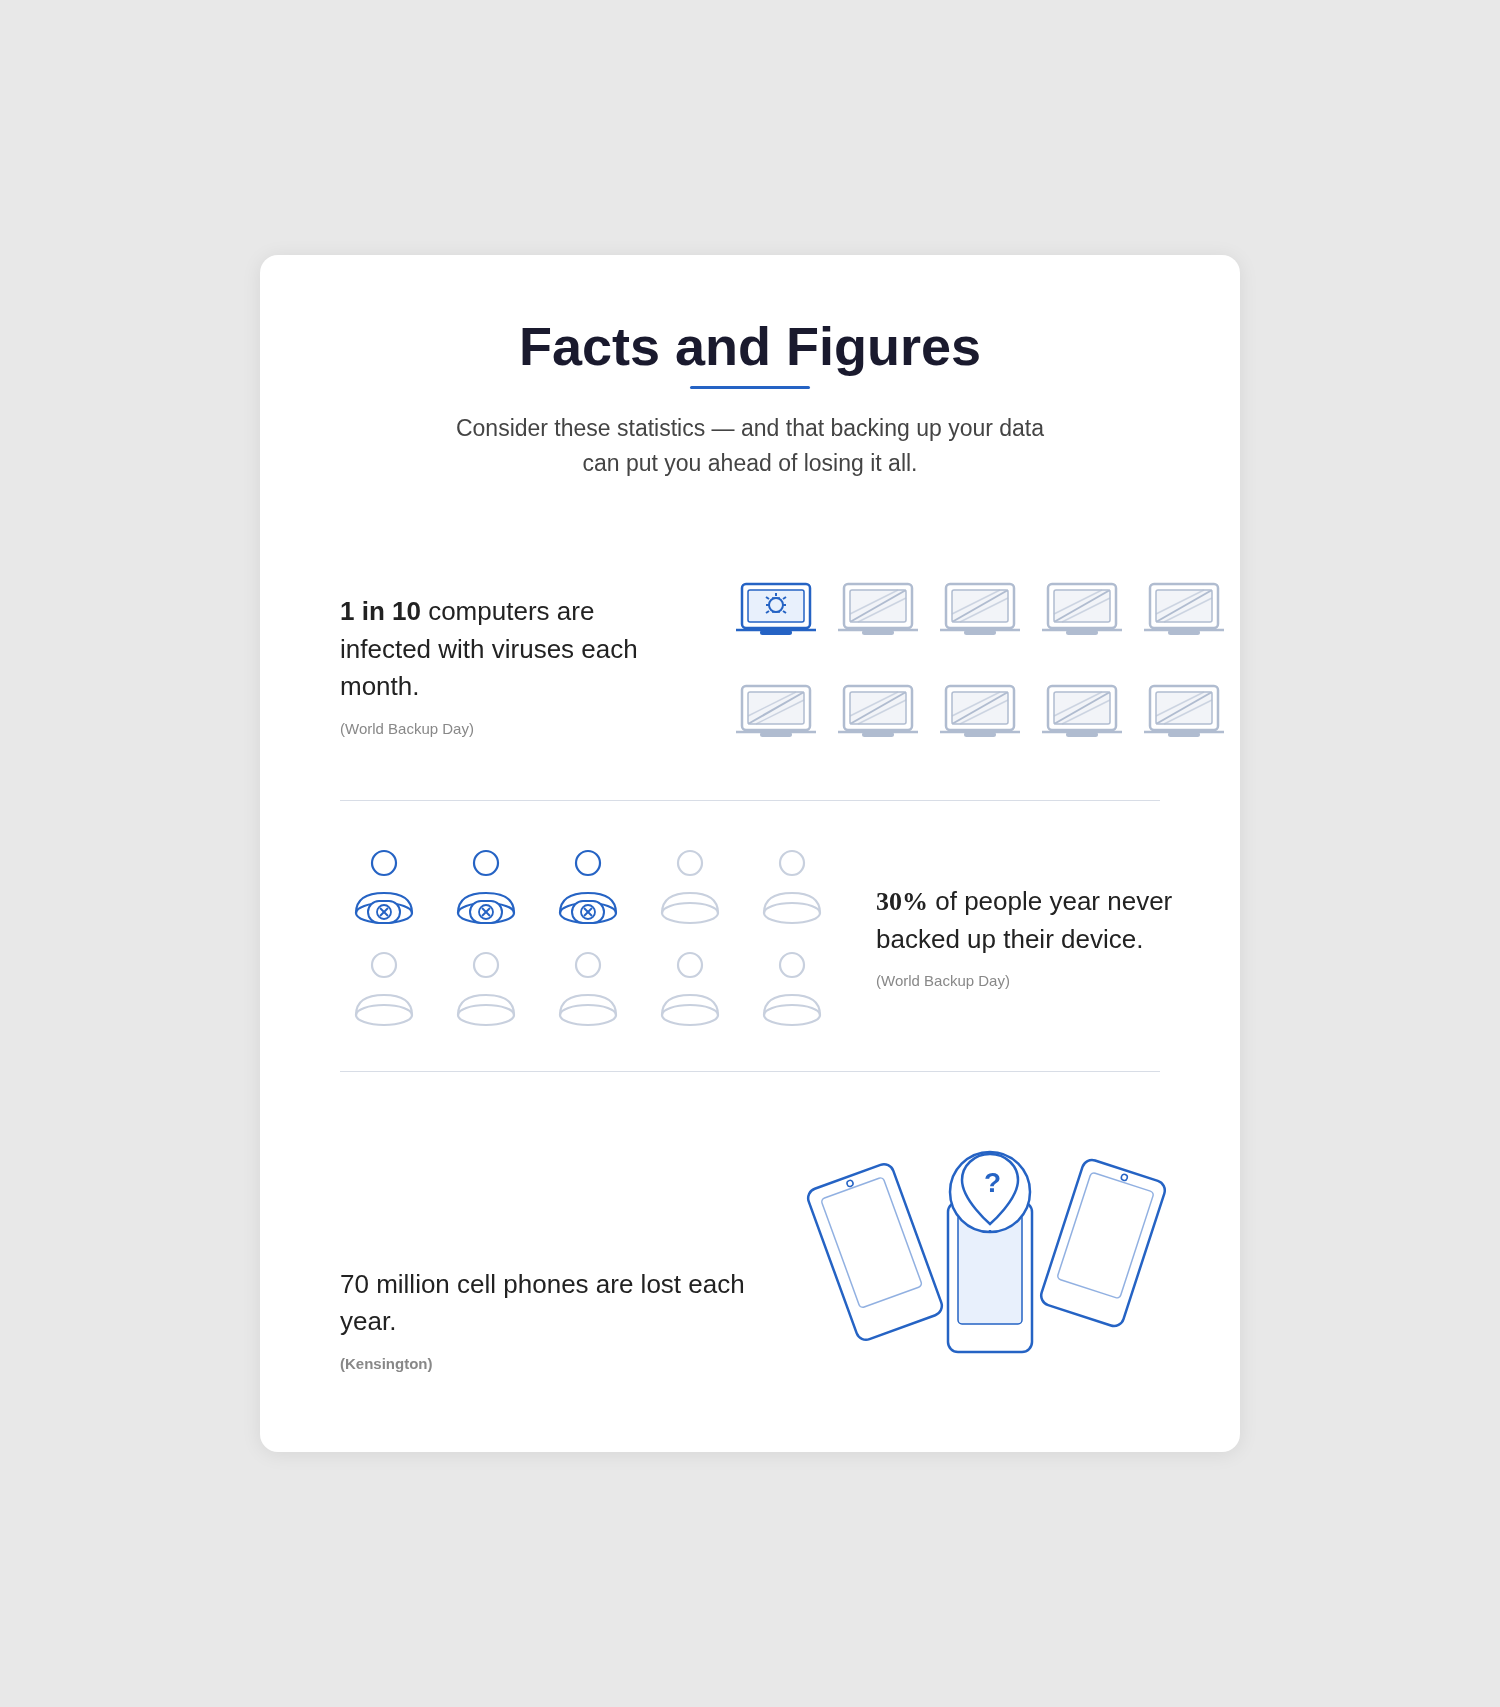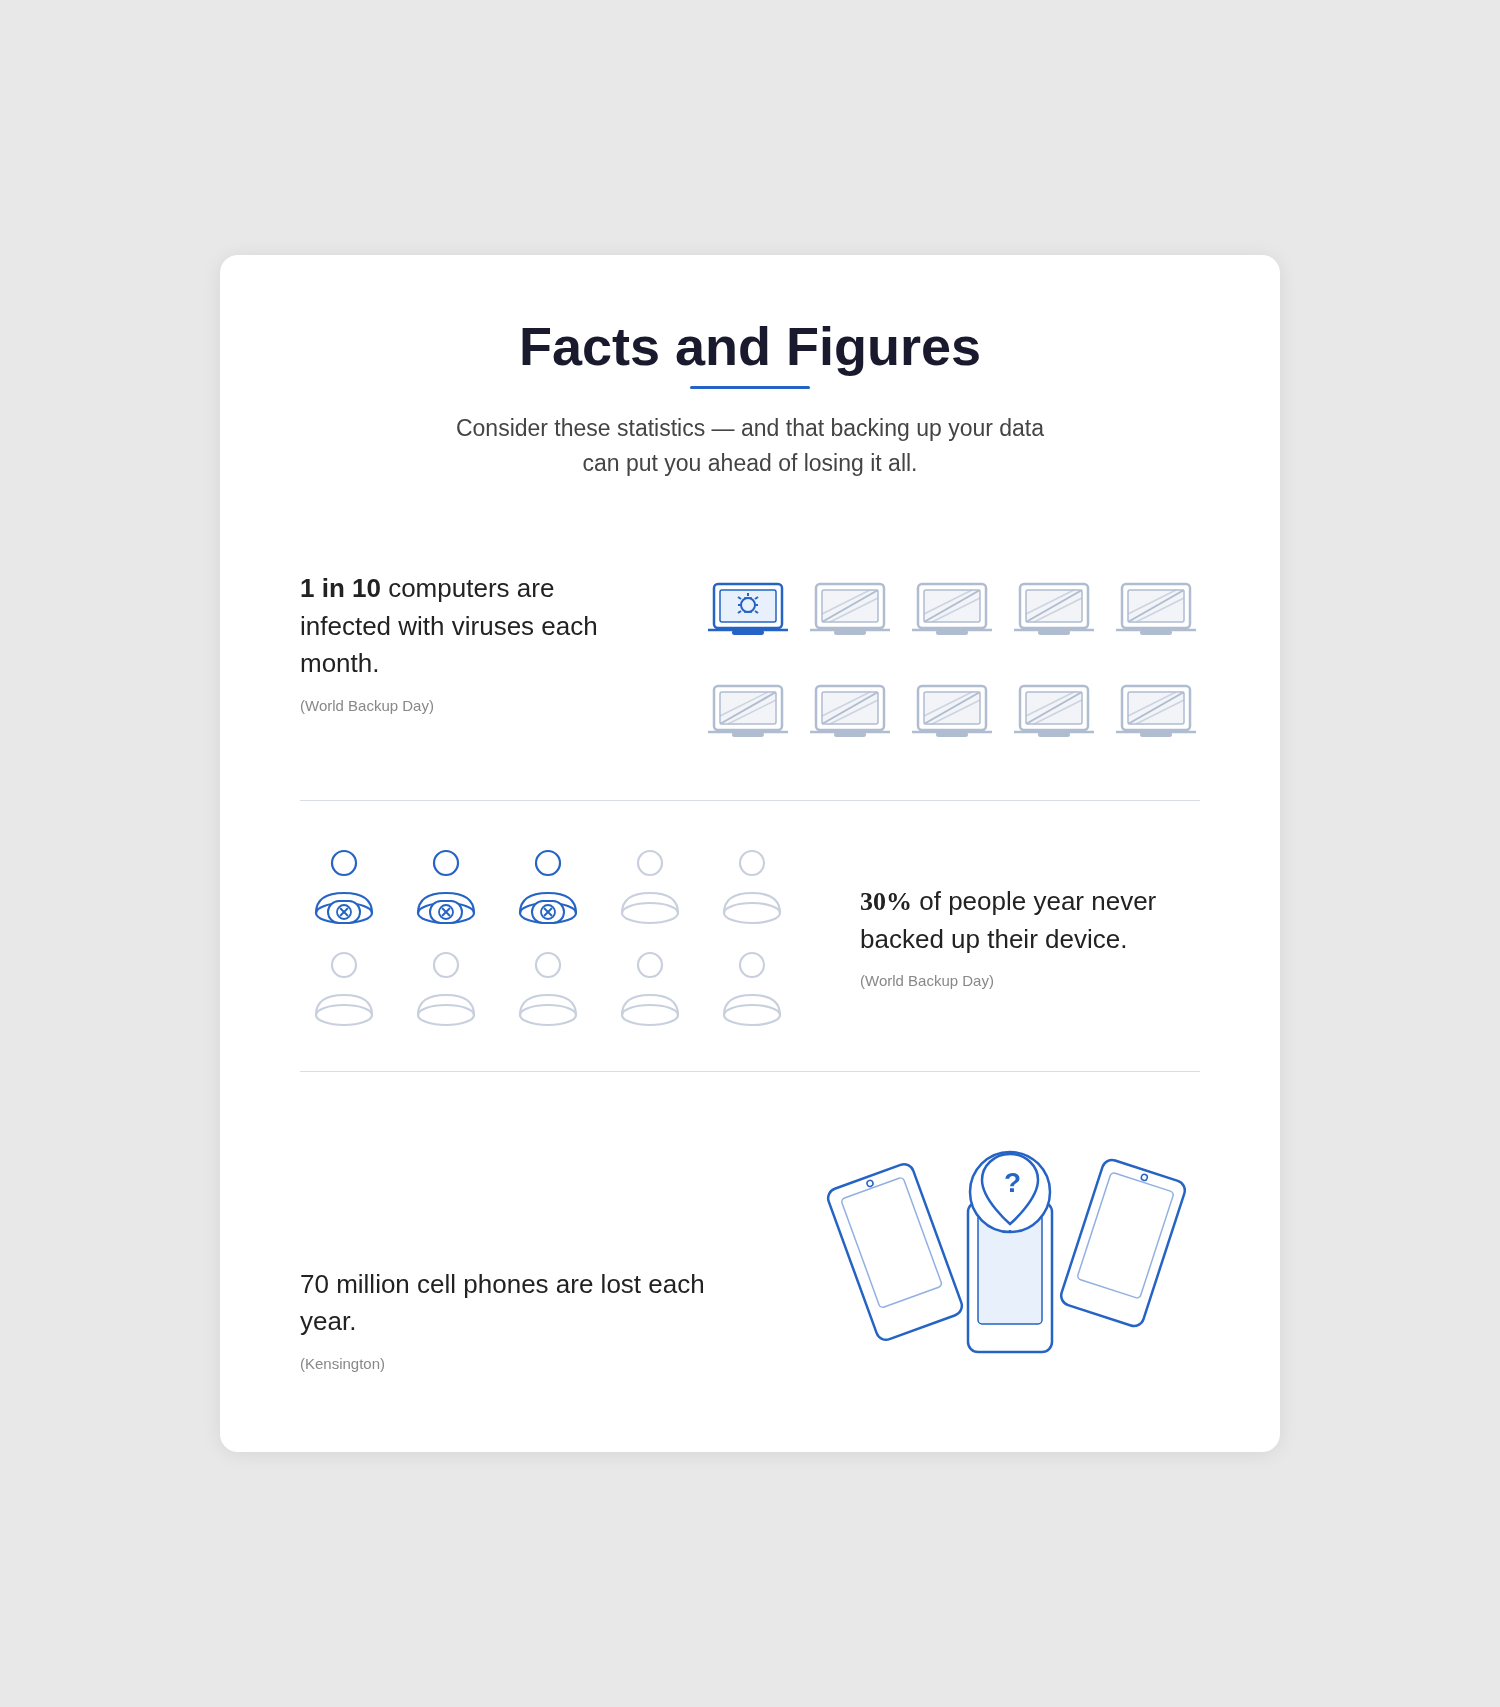--- a/index.html
+++ b/index.html
@@ -7,21 +7,21 @@
       background: #e8e8e8;
       display: flex;
       justify-content: center;
       align-items: center;
       min-height: 1707px;
       font-family: -apple-system, BlinkMacSystemFont, 'Segoe UI', Arial, sans-serif;
     }
     .card {
       background: #fff;
       border-radius: 18px;
-      width: 1060px;
+      width: 980px;
       padding: 60px 80px 70px 80px;
       box-shadow: 0 2px 20px rgba(0,0,0,0.08);
     }
     .header {
       text-align: center;
       margin-bottom: 50px;
     }
     .header h1 {
       font-size: 54px;
       font-weight: 800;
@@ -53,20 +53,21 @@
     .section {
       padding: 40px 0;
     }
     .section + .section {
       border-top: 1px solid #d8dde6;
     }
 
     
     .section-1 {
       display: flex;
+      align-items: center;
       justify-content: space-between;
       gap: 52px;
     }
     .section-1 .text {
       flex: 0 0 340px;
     }
     .section-1 .text h2 {
       font-size: 26px;
       font-weight: 400;
       color: #222;
@@ -145,20 +146,21 @@
       color: #222;
       line-height: 1.45;
     }
     .section-3 .text h2 strong {
       font-weight: 400;
     }
     .section-3 .text .source {
       font-size: 15px;
       color: #888;
       margin-top: 14px;
+      font-weight: bold;
     }
     .phone-illustration {
       flex: 0 0 380px;
       height: 260px;
     }
 
     
     svg text {
       font-family: -apple-system, BlinkMacSystemFont, 'Segoe UI', Arial, sans-serif;
     }

